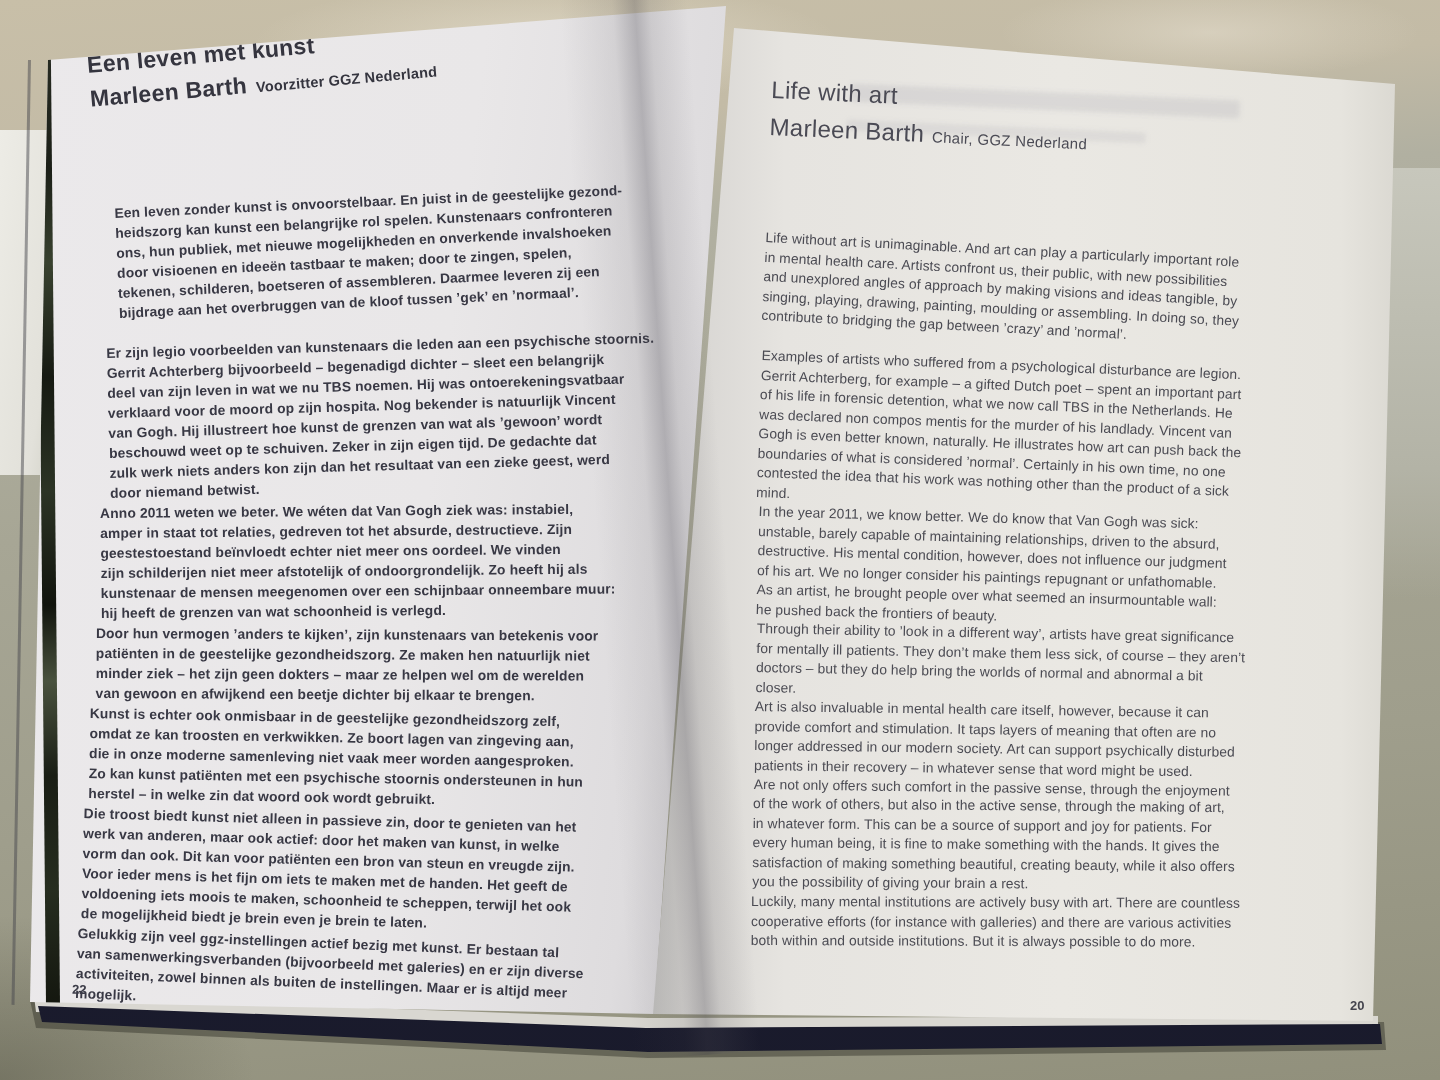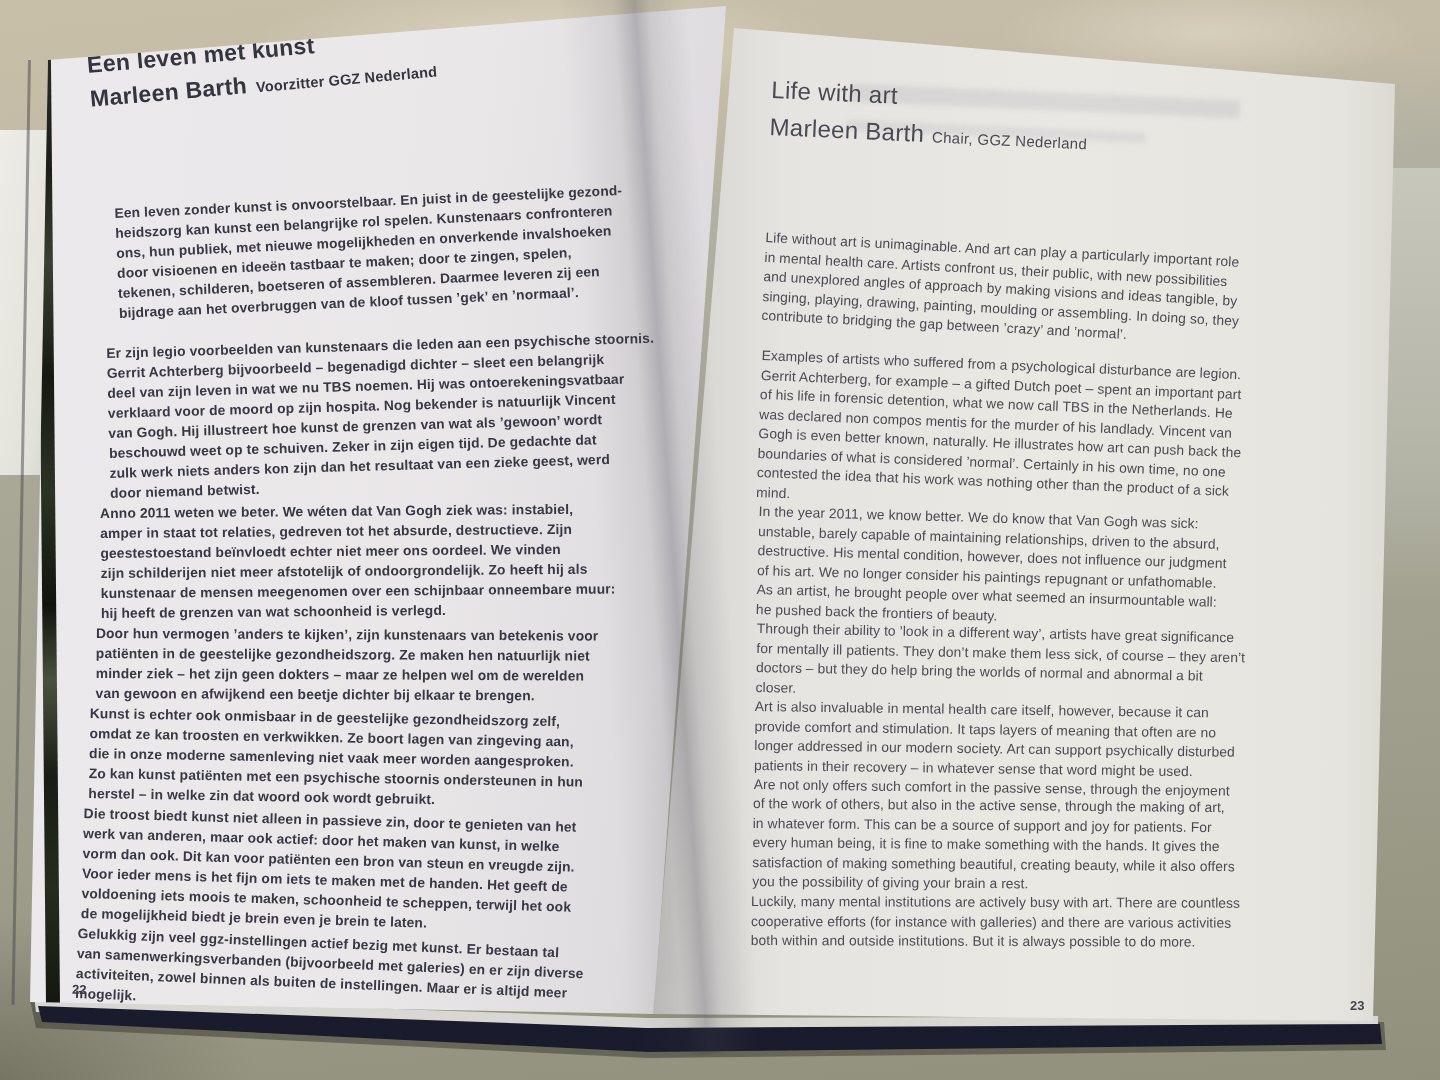--- a/index.html
+++ b/index.html
@@ -201,17 +201,17 @@
       <p class="p p5">of the work of others, but also in the active sense, through the making of art,
 in whatever form. This can be a source of support and joy for patients. For
 every human being, it is fine to make something with the hands. It gives the
 satisfaction of making something beautiful, creating beauty, while it also offers
 you the possibility of giving your brain a rest.</p>
       <p class="p p6">Luckily, many mental institutions are actively busy with art. There are countless
 cooperative efforts (for instance with galleries) and there are various activities
 both within and outside institutions. But it is always possible to do more.</p>
     </div>
 
-    <div class="pagenum pagenum-right">23</div>
+    <div class="pagenum pagenum-right">20</div>
   </div>
 
   <div class="gutter-shadow"></div>
 </div>
 
 </body></html>

